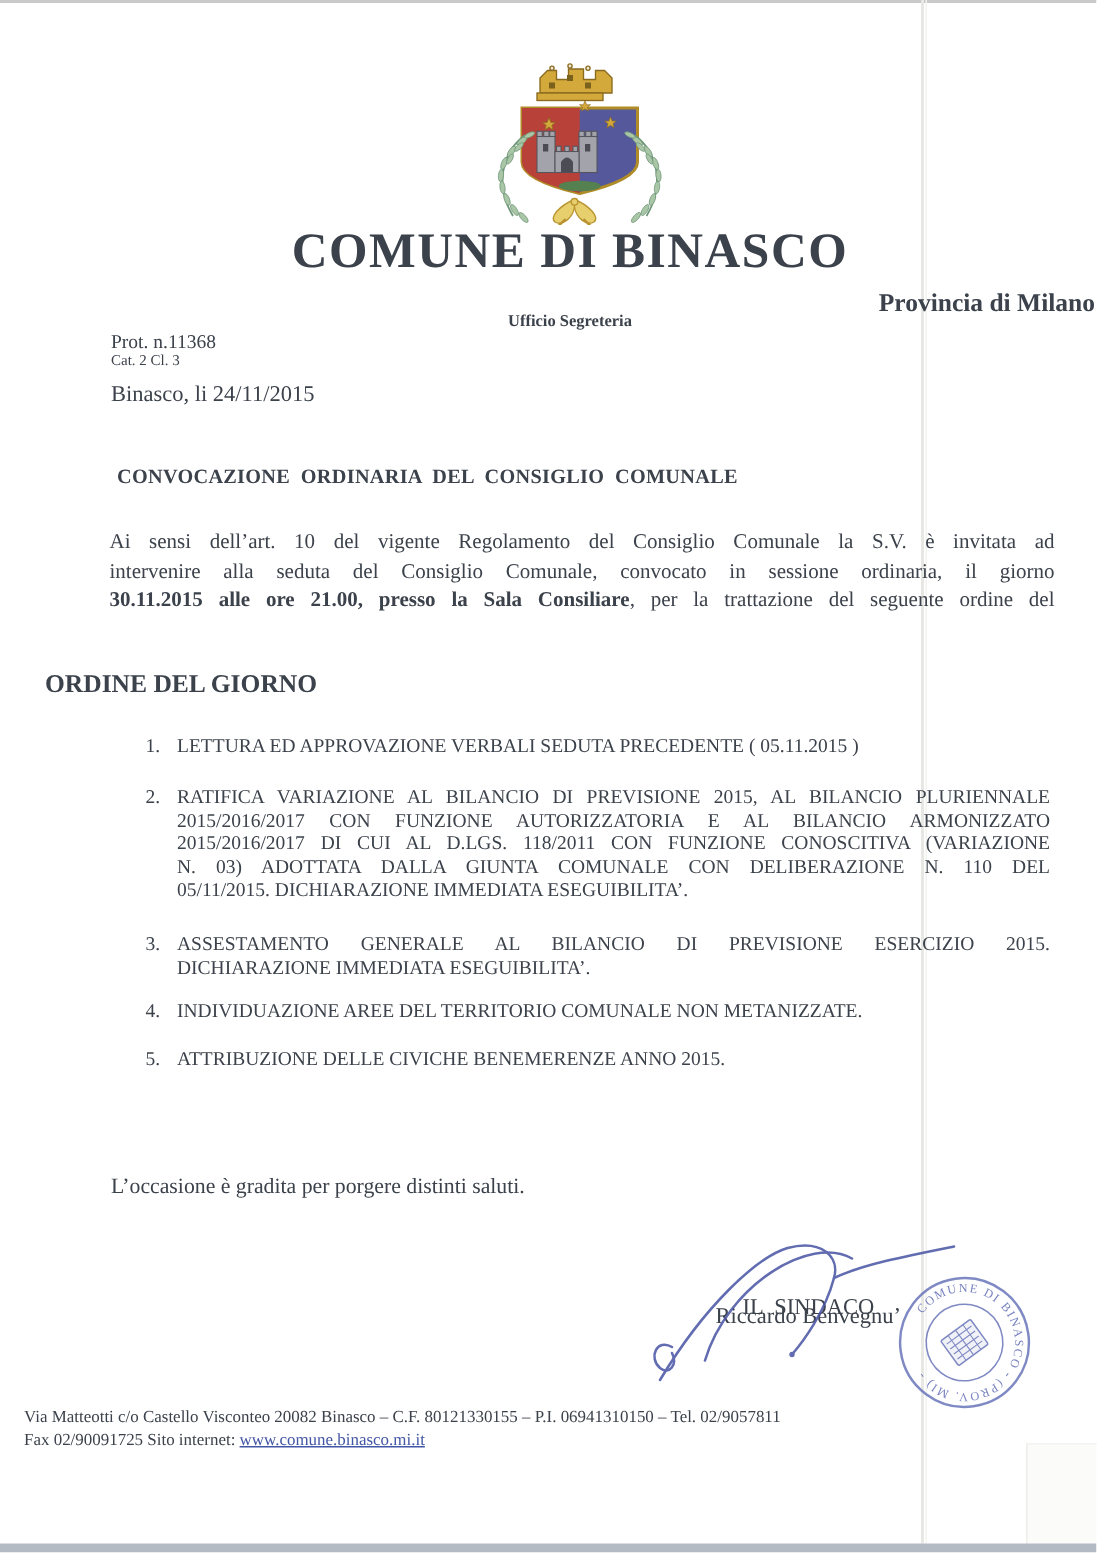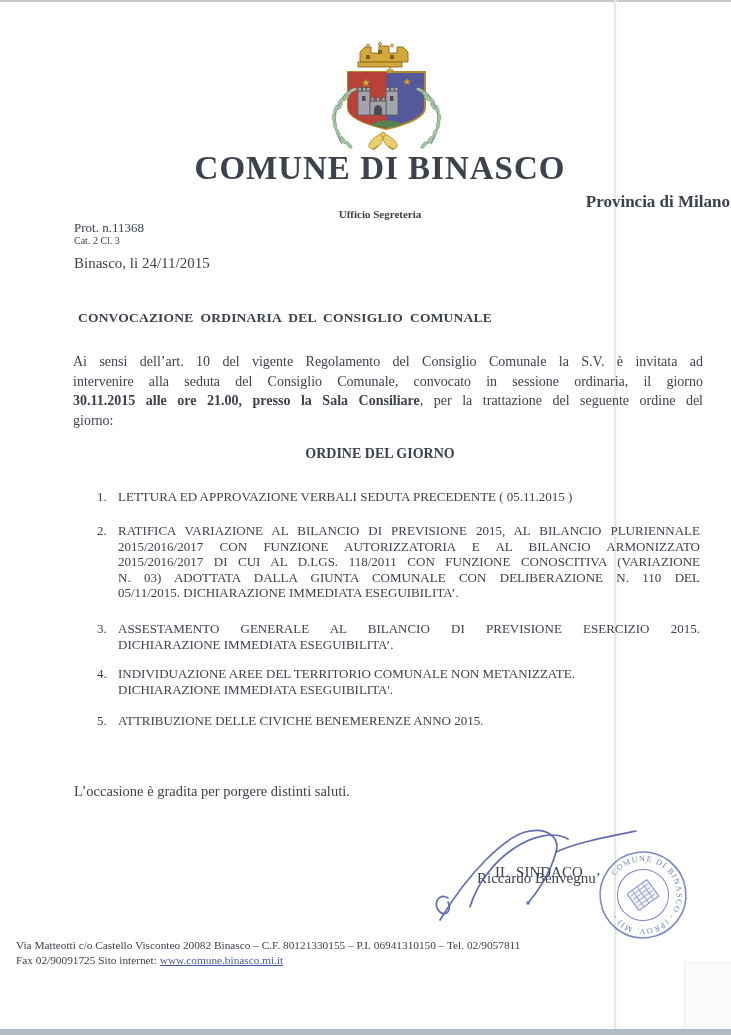--- a/index.html
+++ b/index.html
@@ -28,22 +28,22 @@
   .cat  { left:74px; top:235px; font-size:10px; }
   .dateline { left:74px; top:255px; font-size:15px; }
 
   .subject { left:78px; top:310px; font-size:13.5px; font-weight:bold;
              white-space:pre-wrap; letter-spacing:0.2px; }
 
   .intro { left:73px; top:352px; width:630px; }
   .iln { font-size:14px; line-height:19.5px; }
   .jl  { text-align:justify; text-align-last:justify; }
 
-  .agenda-title { left:30px; top:446px; width:700px; text-align:center;
-                  font-size:14px; font-weight:bold; }
+  .agenda-title { left:30px; top:446px; width:700px; text-align:left;
+                  font-size:17px; font-weight:bold; }
 
   .agenda { left:97px; top:489px; width:603px; }
   .item { position:relative; padding-left:21px; }
   .item .num { position:absolute; left:0; top:0; font-size:13px; line-height:15.4px; }
   .item .ln  { font-size:13px; line-height:15.4px; }
   .m1 { margin-bottom:19px; } .m2 { margin-bottom:21px; }
   .m3 { margin-bottom:14px; } .m4 { margin-bottom:16px; }
 
   .closing { left:74px; top:783px; font-size:14.5px; }
 
@@ -161,21 +161,20 @@
 <div class="abs prot">Prot. n.11368</div>
 <div class="abs cat">Cat. 2 Cl. 3</div>
 <div class="abs dateline">Binasco, li 24/11/2015</div>
 
 <div class="abs subject">CONVOCAZIONE  ORDINARIA  DEL  CONSIGLIO  COMUNALE</div>
 
 <div class="abs intro">
   <div class="iln jl">Ai sensi dell’art. 10 del vigente Regolamento del Consiglio Comunale la S.V. è invitata ad</div>
   <div class="iln jl">intervenire alla seduta del Consiglio Comunale, convocato in sessione ordinaria, il giorno</div>
   <div class="iln jl"><b>30.11.2015 alle ore 21.00, presso la Sala Consiliare</b><span>, per la trattazione del seguente ordine del</span></div>
-  <div class="iln">giorno:</div>
 </div>
 
 <div class="abs agenda-title">ORDINE DEL GIORNO</div>
 <div class="abs agenda">
   <div class="item m1">
     <span class="num">1.</span>
     <div class="ln">LETTURA ED APPROVAZIONE VERBALI SEDUTA PRECEDENTE ( 05.11.2015 )</div>
   </div>
   <div class="item m2">
     <span class="num">2.</span>
@@ -186,21 +185,20 @@
     <div class="ln">05/11/2015. DICHIARAZIONE IMMEDIATA ESEGUIBILITA’.</div>
   </div>
   <div class="item m3">
     <span class="num">3.</span>
     <div class="ln jl">ASSESTAMENTO GENERALE AL BILANCIO DI PREVISIONE ESERCIZIO 2015.</div>
     <div class="ln">DICHIARAZIONE IMMEDIATA ESEGUIBILITA’.</div>
   </div>
   <div class="item m4">
     <span class="num">4.</span>
     <div class="ln">INDIVIDUAZIONE AREE DEL TERRITORIO COMUNALE NON METANIZZATE.</div>
-    <div class="ln">DICHIARAZIONE IMMEDIATA ESEGUIBILITA'.</div>
   </div>
   <div class="item">
     <span class="num">5.</span>
     <div class="ln">ATTRIBUZIONE DELLE CIVICHE BENEMERENZE ANNO 2015.</div>
   </div>
 </div>
 
 <div class="abs closing">L’occasione è gradita per porgere distinti saluti.</div>
 
 <div class="abs sig-role">IL  SINDACO</div>

